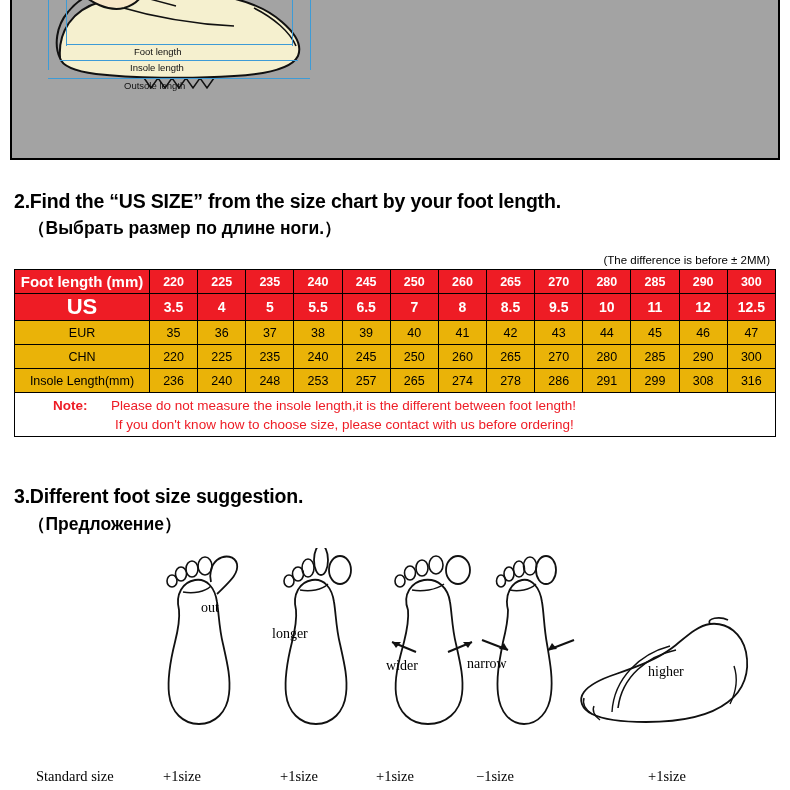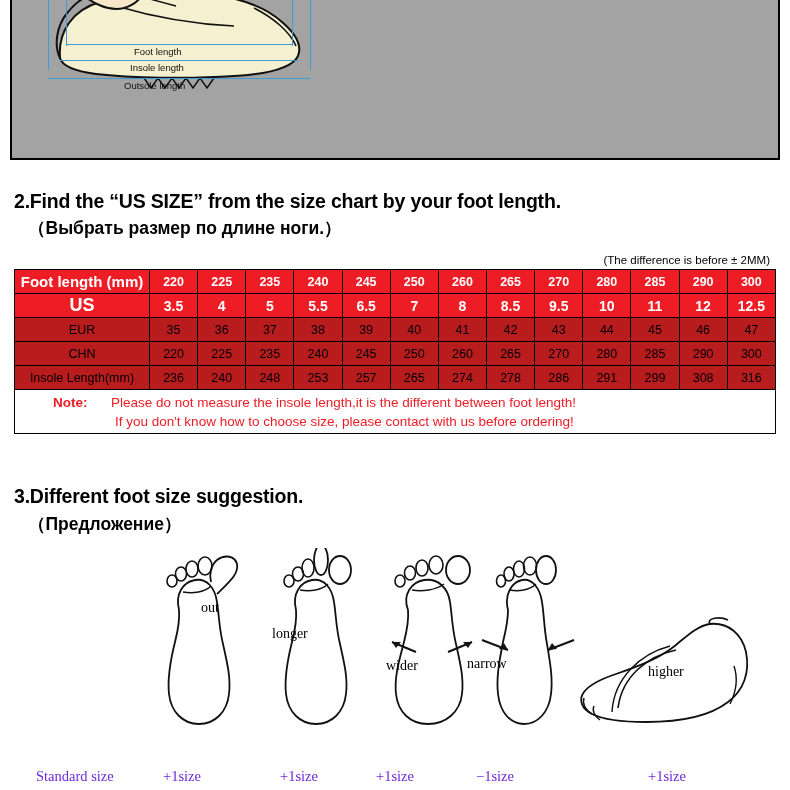--- a/index.html
+++ b/index.html
@@ -114,24 +114,24 @@
   tr.red td {
     background: #ee1c25;
     color: #ffffff;
     font-weight: bold;
   }
   tr.red td.rowhead {
     font-size: 15px;
     font-weight: bold;
   }
   tr.red.us td.rowhead {
-    font-size: 18px;
+    font-size: 22px;
   }
   tr.red.us td { font-size: 14px; }
-  tr.plain td { background:#b91c1c; color:#000; }
+  tr.plain td { background:#eab308; color:#000; }
   tr.plain td.rowhead { font-size: 12.5px; }
   td.insole-head { font-size: 12px; }
 
   .note-row {
     border: 1px solid #000;
     border-top: none;
     width: 762px;
     box-sizing: border-box;
     padding: 4px 0 6px 0;
     position: relative;
@@ -169,21 +169,21 @@
     height: 250px;
   }
   .foot-cell {
     position: absolute;
     width: 120px;
   }
   .foot-caption {
     position: absolute;
     font-size: 14.5px;
     font-family: "Liberation Serif", serif;
-    color: #6d28d9;
+    color: #000000;
     text-align: center;
     white-space: nowrap;
   }
   .foot-inner-label {
     position: absolute;
     font-size: 14px;
     font-family: "Liberation Serif", serif;
     color: #000;
     white-space: nowrap;
   }

